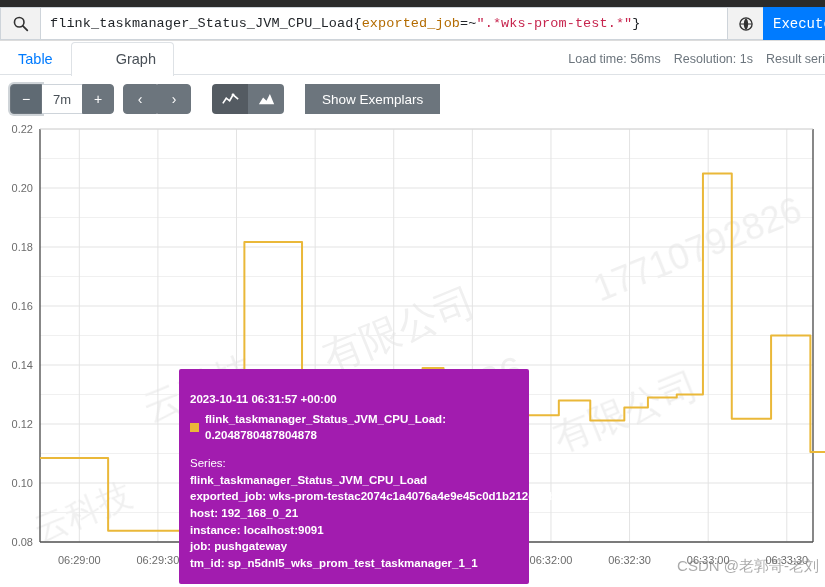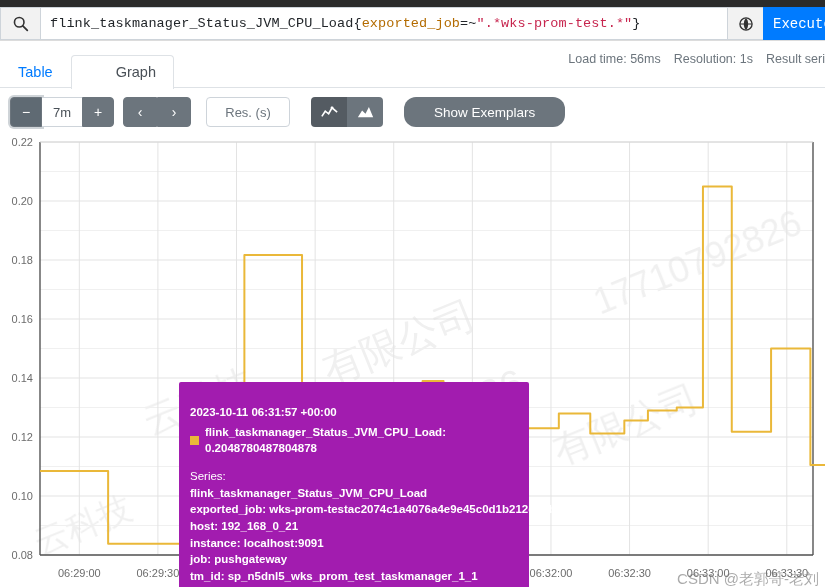--- a/index.html
+++ b/index.html
@@ -30,21 +30,21 @@
   .q-globe{
     width:36px;border:1px solid #ced4da;border-right:none;background:#f2f2f2;
     display:flex;align-items:center;justify-content:center;box-sizing:border-box;
   }
   .q-exec{
     width:62px;background:#007bff;color:#fff;display:flex;align-items:center;
     justify-content:flex-start;padding-left:10px;box-sizing:border-box;
     font-size:14px;overflow:hidden;white-space:nowrap;font-family:Liberation Mono, monospace;
   }
   
-  .tabs-row{position:relative;height:47px;}
+  .tabs-row{position:relative;height:34px;}
   .tabs{position:absolute;left:0;bottom:0;display:flex;align-items:flex-end;}
   .tab{
     padding:8px 17px 8px;font-size:14.5px;line-height:1.2;cursor:pointer;
     border:1px solid transparent;border-bottom:none;border-radius:4px 4px 0 0;
     margin-bottom:-1px;box-sizing:border-box;
   }
   .tab.inactive{color:#007bff;}
   .tab.active{color:#495057;background:#fff;border-color:#dee2e6;padding-left:44px;}
   .tabs-underline{position:absolute;left:0;right:0;bottom:0;height:1px;background:#dee2e6;}
   .meta{
@@ -79,22 +79,22 @@
     box-sizing:border-box;margin-left:6px;
   }
   .icon-grp{display:flex;margin-left:12px;}
   .icon-btn{
     width:36px;height:30px;display:flex;align-items:center;justify-content:center;
     cursor:pointer;box-sizing:border-box;
   }
   .icon-btn.sel{background:#545b62;border-radius:4px 0 0 4px;}
   .icon-btn.unsel{background:#6c757d;border-radius:0 4px 4px 0;}
   .exemplars{
-    margin-left:12px;height:30px;padding:0 30px;background:#6c757d;color:#fff;
-    border-radius:12px;display:flex;align-items:center;font-size:13.5px;cursor:pointer;
+    margin-left:12px;height:30px;padding:0 17px;background:#6c757d;color:#fff;
+    border-radius:0;display:flex;align-items:center;font-size:13.5px;cursor:pointer;
   }
   
   .graph-wrap{position:relative;width:825px;height:calc(587px - 131px);}
   svg.plot{display:block;}
   
   .tooltip{
     position:absolute;left:179px;top:247px;width:350px;
     background:#a21caf;color:#fff;padding:22px 11px 12px;box-sizing:border-box;
     font-size:11.5px;line-height:1.45;border-radius:2px;
   }
@@ -156,21 +156,20 @@
 <div class="controls">
   <div class="grp">
     <div class="btn-dark rng-minus">−</div>
     <div class="rng-val">7m</div>
     <div class="btn-dark rng-plus">+</div>
   </div>
   <div class="grp">
     <div class="btn-dark nav-left">‹</div>
     <div class="btn-dark nav-right">›</div>
   </div>
-  <div class="res-box">Res. (s)</div>
   <div class="icon-grp">
     <div class="icon-btn sel">
       <svg width="17" height="15" viewBox="0 0 20 17">
         <polyline points="1,13 5,7 9,10 13,3 19,8" fill="none" stroke="#fff" stroke-width="1.9"></polyline>
         <circle cx="13" cy="3" r="1.7" fill="#fff"></circle>
       </svg>
     </div>
     <div class="icon-btn unsel">
       <svg width="17" height="15" viewBox="0 0 20 17">
         <path d="M1 14 L6 6 L10 10 L14 2 L19 14 Z" fill="#fff"></path>

